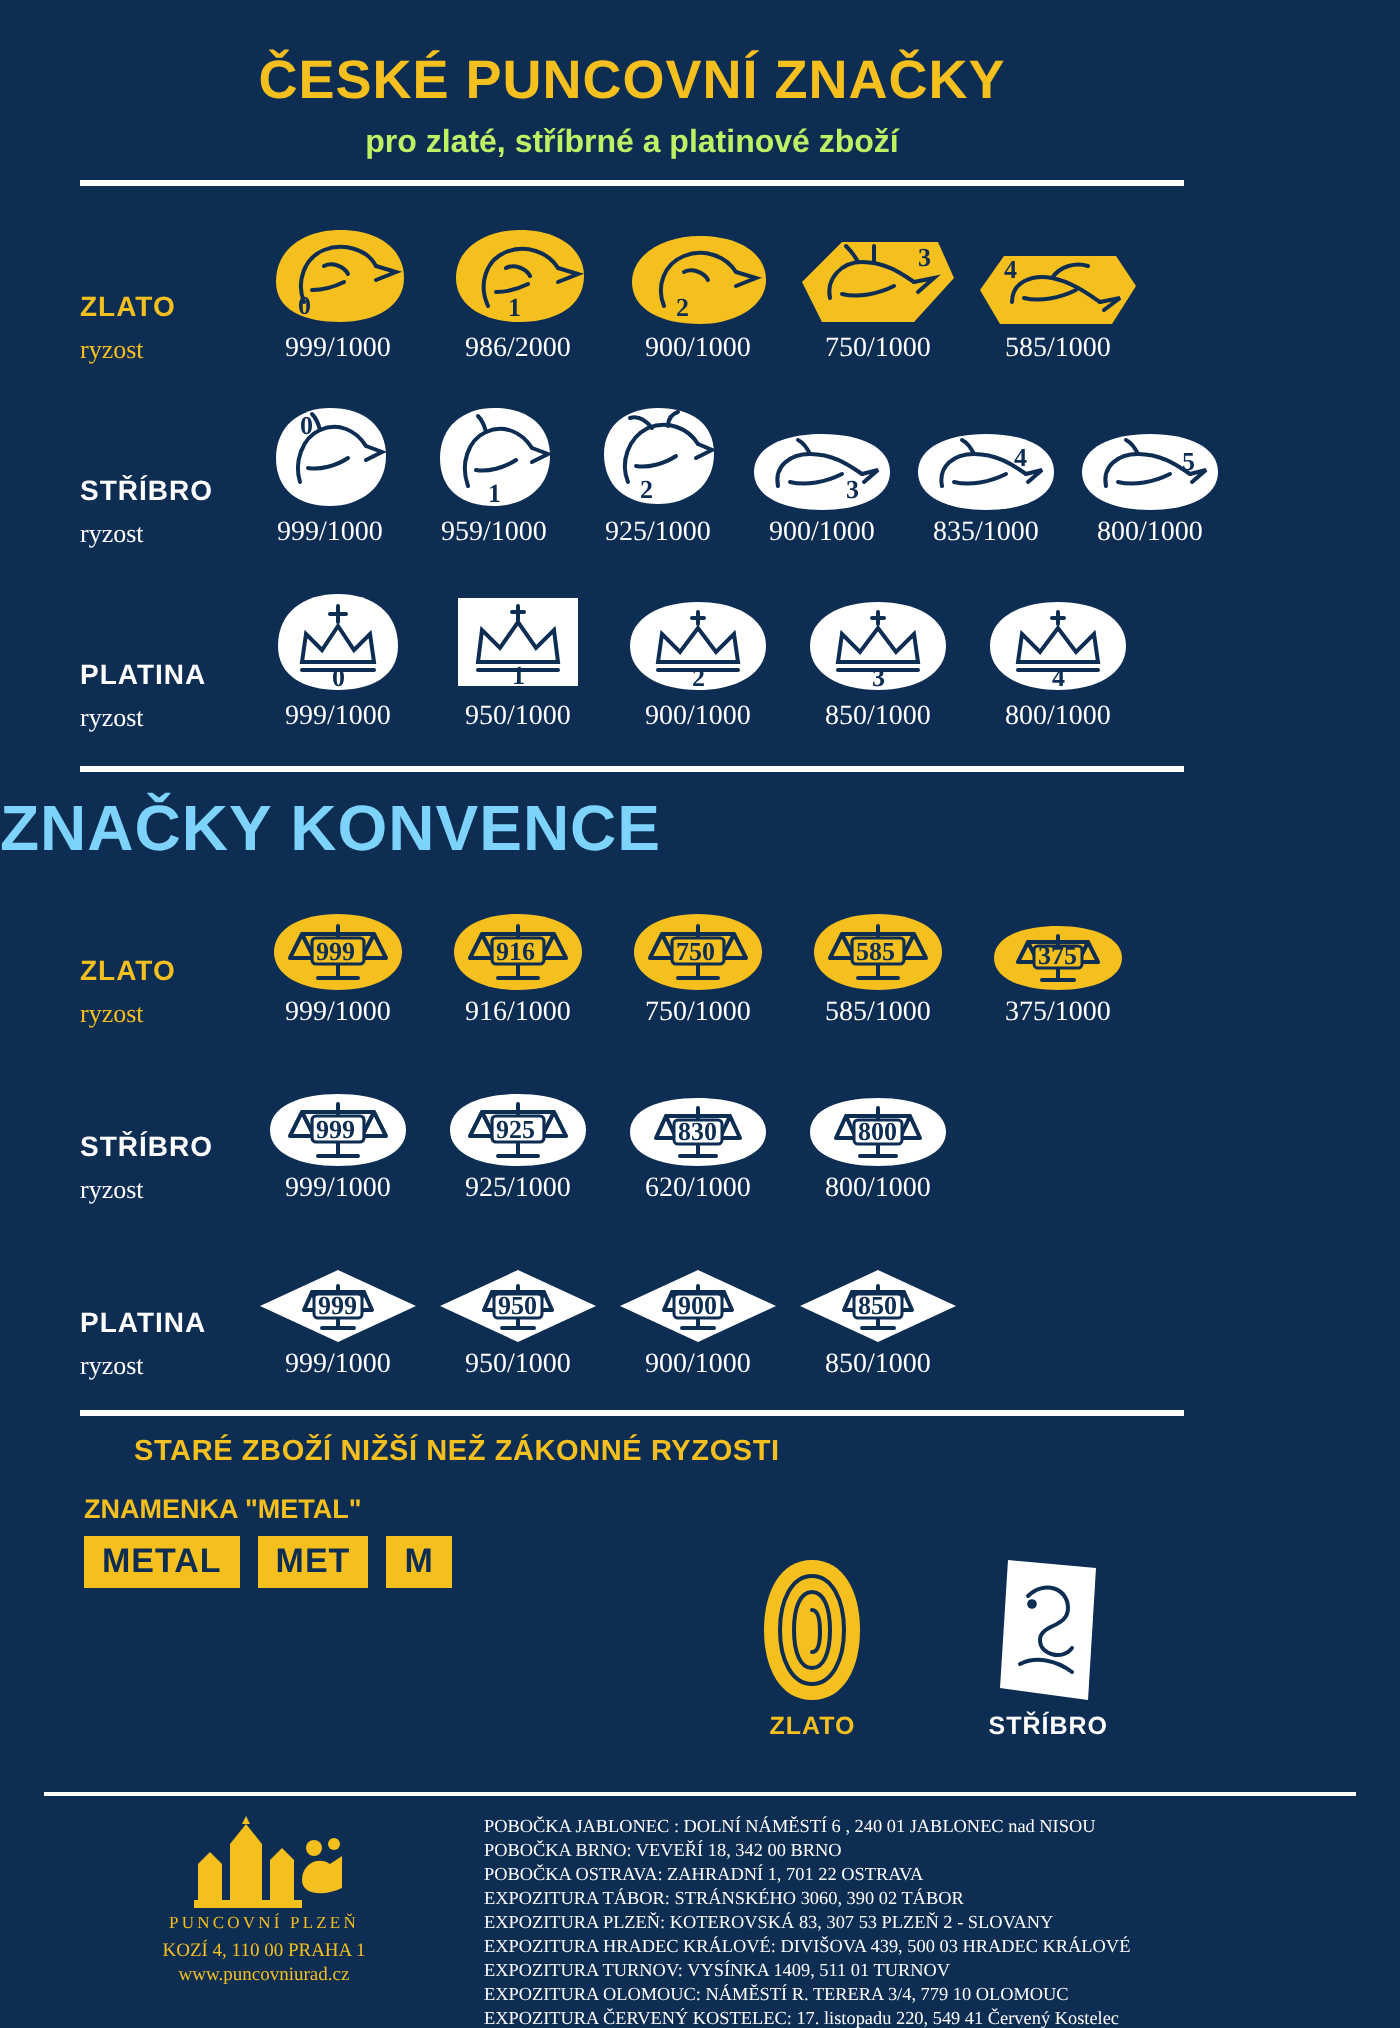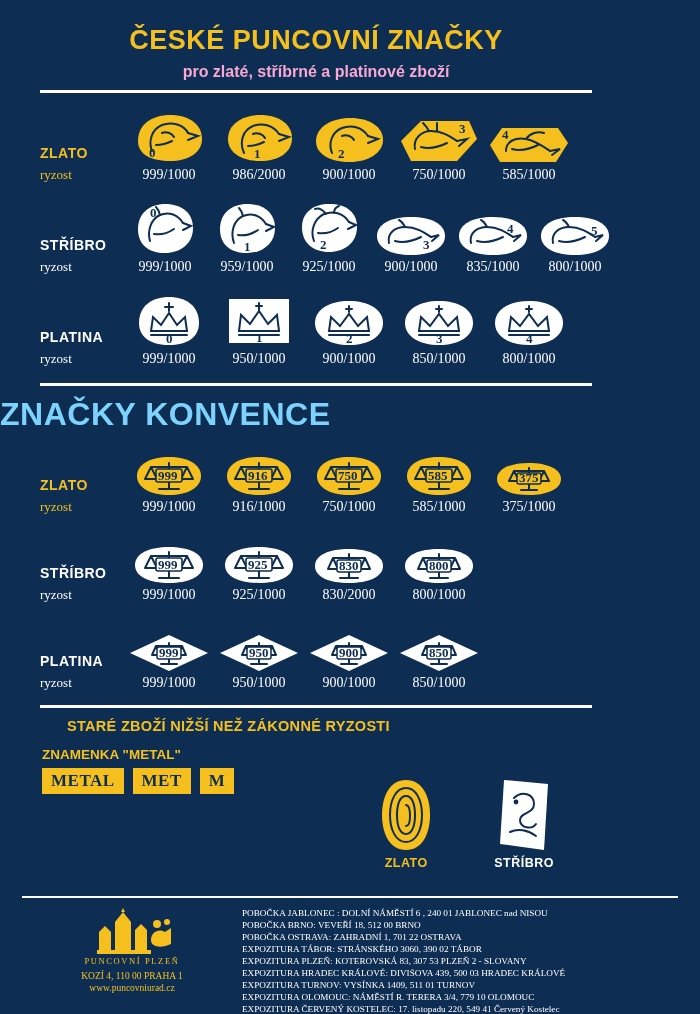--- a/index.html
+++ b/index.html
@@ -13,21 +13,21 @@
   }
   .page{position:relative;width:632px;height:1014px;}
 
   
   .header{text-align:center;padding-top:26px;}
   .title{
     font-size:27px;font-weight:bold;color:#f5c01e;
     letter-spacing:.5px;line-height:1.1;
   }
   .subtitle{
-    font-size:16px;font-weight:bold;color:#f9a8d4;
+    font-size:16px;font-weight:bold;color:#bef264;
     margin-top:7px;
   }
   .rule{
     height:3px;background:#ffffff;margin:9px 40px 0 40px;
   }
 
   
   .section{margin-top:6px;}
   .row{
     display:flex;align-items:flex-end;
@@ -80,21 +80,21 @@
     padding-left:67px;margin-top:6px;letter-spacing:.3px;
   }
   .znamenka{
     color:#f5c01e;font-size:13.5px;font-weight:bold;
     padding-left:42px;margin-top:13px;
   }
   .metal-chips{display:flex;padding-left:42px;margin-top:6px;gap:9px;}
   .chip{
     background:#f5c01e;color:#0d2d52;font-weight:bold;
     font-size:17px;padding:3px 9px;letter-spacing:.5px;
-    font-family:Liberation Serif, serif;
+    font-family:Liberation Sans, sans-serif;
   }
   .oldmarks{
     position:absolute;right:78px;top:778px;display:flex;gap:62px;
   }
   .oldmark{display:flex;flex-direction:column;align-items:center;}
   .oldmark-label{
     margin-top:4px;font-size:12.5px;font-weight:bold;letter-spacing:.5px;
   }
   .lbl-gold{color:#f5c01e;}
   .lbl-white{color:#ffffff;}
@@ -550,21 +550,21 @@
         </div>
 
       </div>
     </div>
 
     <div class="purity-row">
       <div class="purity-label">ryzost</div>
       <div class="purities">
         <div class="purity">999/1000</div>
         <div class="purity">925/1000</div>
-        <div class="purity">830/2000</div>
+        <div class="purity">620/1000</div>
         <div class="purity">800/1000</div>
       </div>
     </div>
   </div>
 
   <div class="section" style="margin-top:14px;">
     <div class="row">
       <div class="rowlabel">PLATINA</div>
       <div class="marks">
 
@@ -683,21 +683,21 @@
             <circle class="gold-fill" cx="68" cy="18" r="4"></circle>
             <circle class="gold-fill" cx="78" cy="16" r="3"></circle>
           </svg>
         </div>
         <div class="office-name">PUNCOVNÍ PLZEŇ</div>
         <div class="office-addr">KOZÍ 4, 110 00 PRAHA 1</div>
         <div class="office-web">www.puncovniurad.cz</div>
       </div>
       <div class="branches">
         <div class="branch">POBOČKA JABLONEC : DOLNÍ NÁMĚSTÍ 6 , 240 01 JABLONEC nad NISOU</div>
-        <div class="branch">POBOČKA BRNO: VEVEŘÍ 18, 512 00 BRNO</div>
+        <div class="branch">POBOČKA BRNO: VEVEŘÍ 18, 342 00 BRNO</div>
         <div class="branch">POBOČKA OSTRAVA: ZAHRADNÍ 1, 701 22 OSTRAVA</div>
         <div class="branch">EXPOZITURA TÁBOR: STRÁNSKÉHO 3060, 390 02 TÁBOR</div>
         <div class="branch">EXPOZITURA PLZEŇ: KOTEROVSKÁ 83, 307 53 PLZEŇ 2 - SLOVANY</div>
         <div class="branch">EXPOZITURA HRADEC KRÁLOVÉ: DIVIŠOVA 439, 500 03 HRADEC KRÁLOVÉ</div>
         <div class="branch">EXPOZITURA TURNOV: VYSÍNKA 1409, 511 01 TURNOV</div>
         <div class="branch">EXPOZITURA OLOMOUC: NÁMĚSTÍ R. TERERA 3/4, 779 10 OLOMOUC</div>
         <div class="branch">EXPOZITURA ČERVENÝ KOSTELEC: 17. listopadu 220, 549 41 Červený Kostelec</div>
       </div>
     </div>
   </div>

